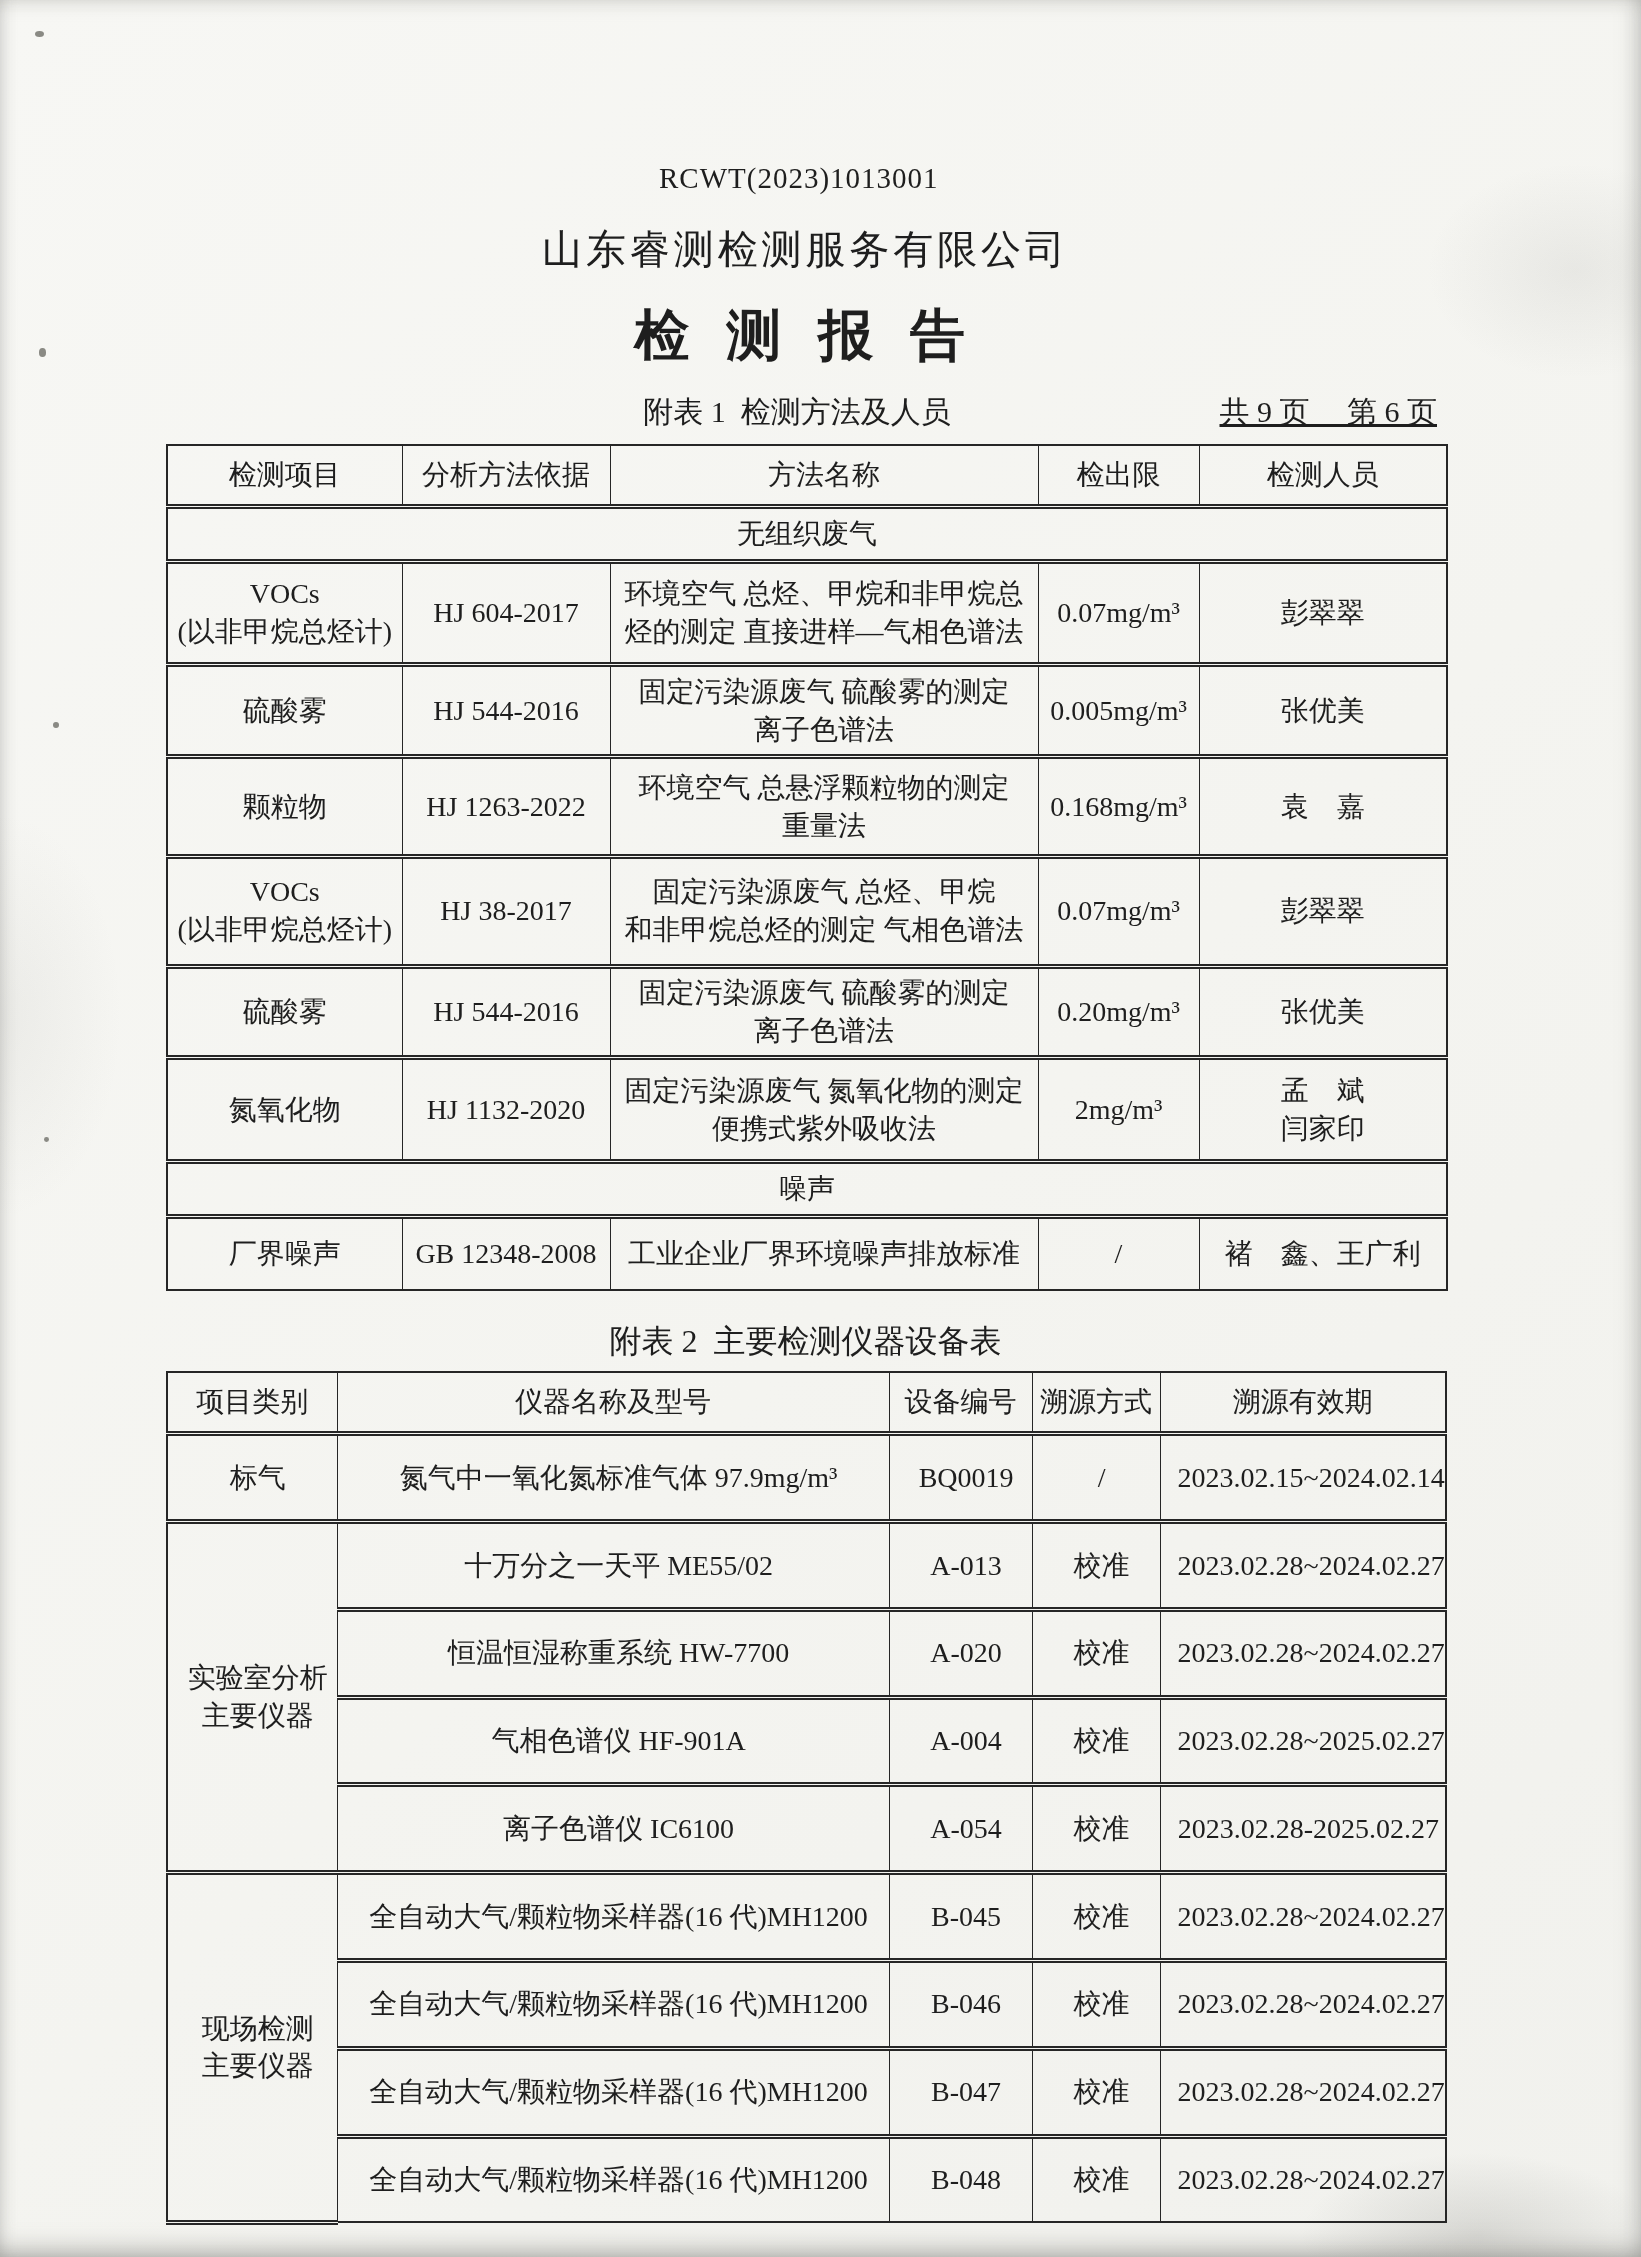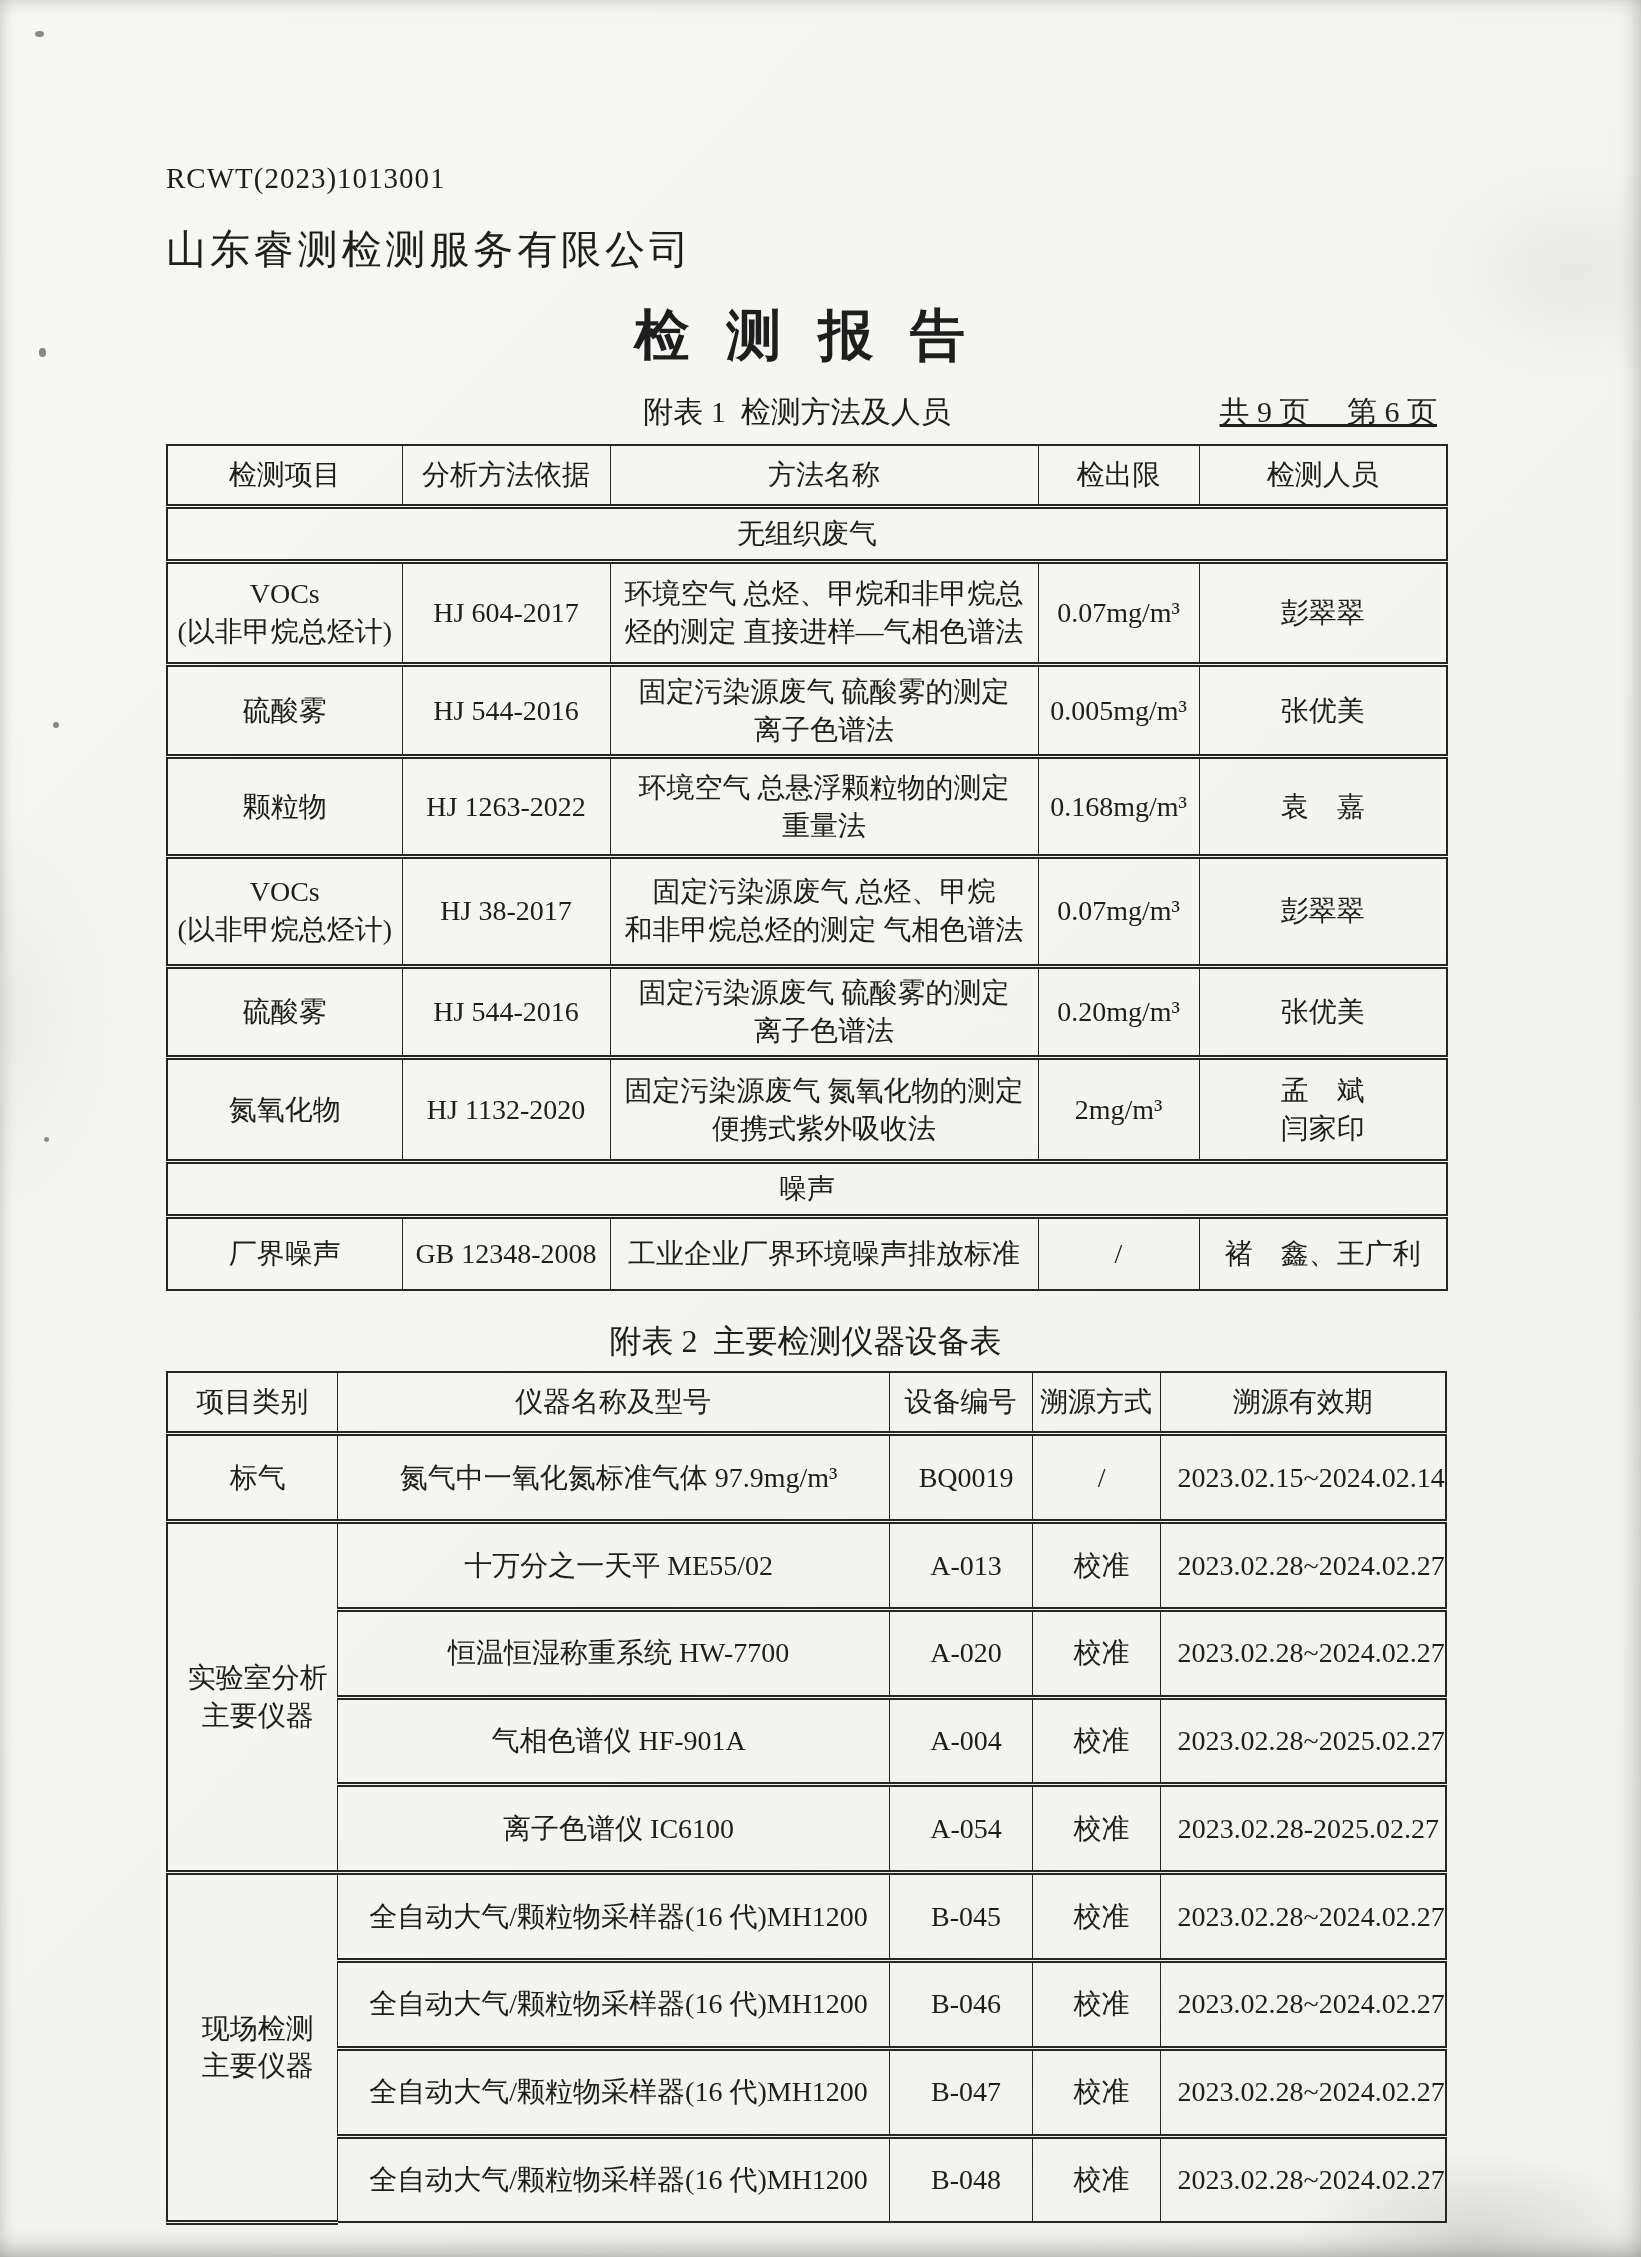--- a/index.html
+++ b/index.html
@@ -24,23 +24,23 @@
     content:"";position:absolute;inset:0;pointer-events:none;
     background:
       radial-gradient(212px 154px at 96% 12%, rgba(120,120,115,.10), transparent 70%),
       radial-gradient(251px 116px at 90% 99%, rgba(100,100,95,.18), transparent 70%),
       radial-gradient(174px 290px at 0% 45%, rgba(140,140,135,.10), transparent 70%);
   }
   .speck{position:absolute;background:#8a8a84;border-radius:50%;}
   .content{
     position:absolute;left:166px;top:0;width:1279px;
   }
-  .doc-code{margin-top:162px;text-align:left;padding-right:13.5px;
+  .doc-code{margin-top:162px;text-align:center;padding-right:13.5px;
     font-size:29px;letter-spacing:1px;}
-  .company{margin-top:27px;text-align:left;font-size:40px;letter-spacing:3.9px;}
+  .company{margin-top:27px;text-align:center;font-size:40px;letter-spacing:3.9px;}
   .report-title{margin-top:22px;text-align:center;font-size:55px;font-weight:bold;
     letter-spacing:11.6px;}
   .caption-row{margin-top:19.3px;position:relative;height:42px;font-size:30px;}
   .caption-row .cap{position:absolute;left:0;right:17px;text-align:center;white-space:pre;}
   .caption-row .pag{position:absolute;right:8px;top:0;white-space:pre;text-decoration:underline;}
   .t2cap{margin-top:29px;text-align:center;font-size:32px;height:42px;white-space:pre;}
   table.t{
     border-collapse:collapse;width:1279px;margin-top:9.7px;
     table-layout:fixed;
   }

